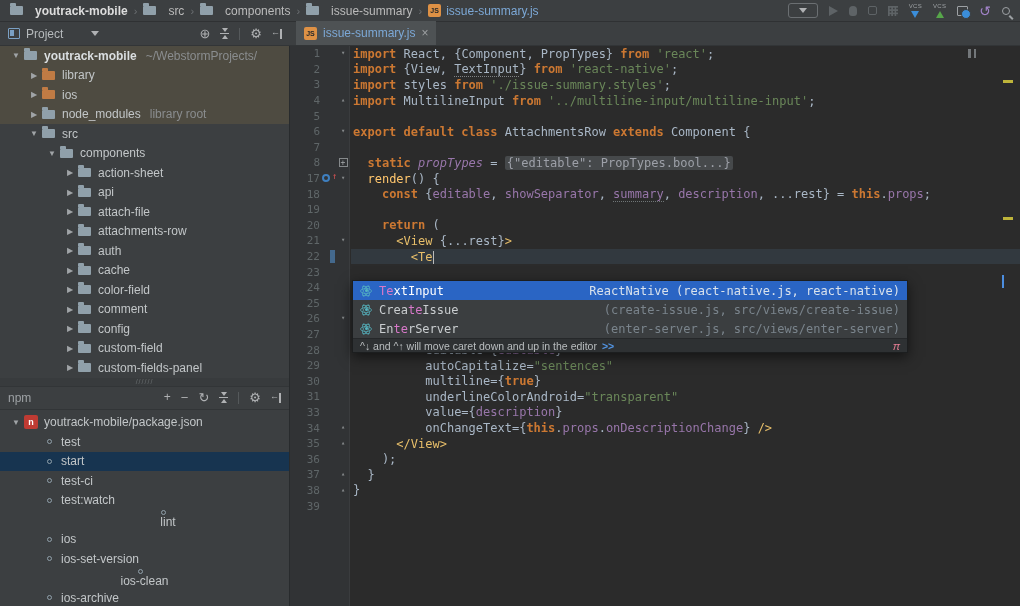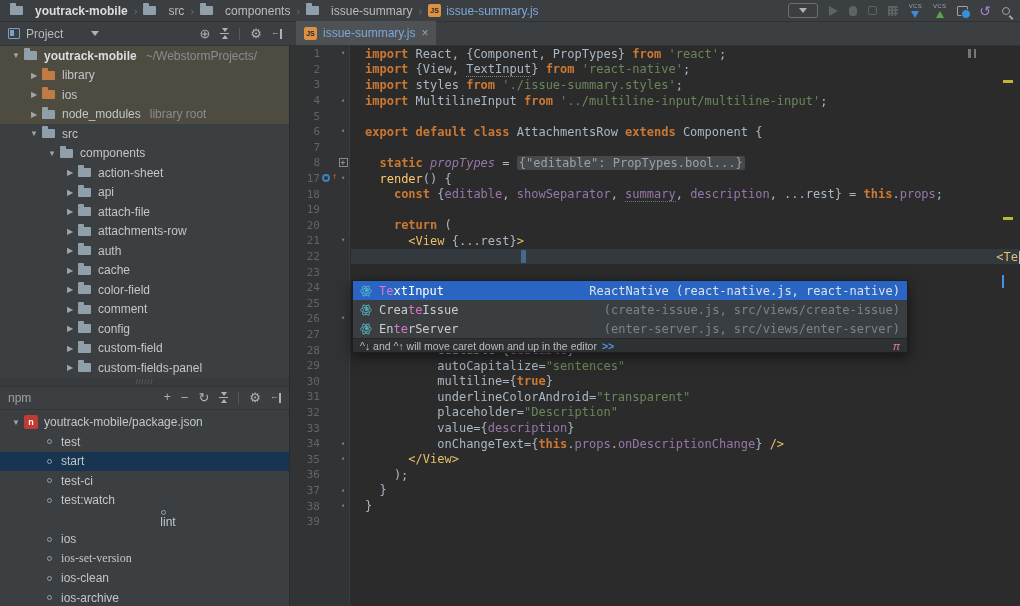--- a/index.html
+++ b/index.html
@@ -85,30 +85,30 @@
   .npmicon { width:14px; height:14px; background:#BF3B33; color:#FFF; font:bold 9px/14px "Liberation Sans",sans-serif;
     text-align:center; border-radius:2px; flex:none; margin-right:6px; }
   .jsicon { width:13px; height:13px; background:#DE9145; color:#26282A; font:bold 7px/13px "Liberation Sans",sans-serif;
     text-align:center; border-radius:2px; flex:none; }
 
   
   .editor { position:absolute; left:290px; top:46px; right:0; bottom:0; background:#2B2B2B; }
   .gutterbg { position:absolute; left:0; top:0; bottom:0; width:60px; background:#313335; border-right:1px solid #3A3C3E; }
   .code { position:absolute; left:0; top:0; right:0; font-family:"DejaVu Sans Mono",monospace; font-size:12px; }
   .crow { display:flex; align-items:center; height:15.6px; position:relative; }
-  .crow.cur { background:linear-gradient(to right, rgba(0,0,0,0) 61px, #32393F 61px);justify-content:space-between; }
+  .crow.cur { background:linear-gradient(to right, rgba(0,0,0,0) 61px, #32393F 61px); }
   .lnum { width:30px; flex:none; text-align:right; color:#5F6668; font-size:11px; }
   .gl { width:15px; flex:none; position:relative; height:15.6px; }
   .gf { width:16px; flex:none; text-align:center; color:#85898B; font-size:7px; line-height:15.6px; }
   .boxplus { display:inline-block; width:9px; height:9px; border:1px solid #85898B; color:#A7ABAD;
     font-size:8px; line-height:7px; text-align:center; vertical-align:middle; }
   .ovr { position:absolute; left:2px; top:3px; width:8px; height:8px; border:2px solid #3E7FBF; border-radius:50%; }
   .ovr::after { content:"↑"; position:absolute; left:8px; top:-5px; font-size:9px; color:#D25252; }
   .gcaret { position:absolute; left:10px; top:1px; width:5px; height:13px; background:#44698D; }
-  .ltext { white-space:pre; padding-left:14px; color:#A9B7C6; }
+  .ltext { white-space:pre; padding-left:2px; color:#A9B7C6; }
   .kw { color:#CC7832; font-weight:bold; }
   .d { color:#A9B7C6; }
   .s { color:#6A8759; }
   .pu { color:#9876AA; }
   .pui { color:#9876AA; font-style:italic; }
   .puul { color:#9876AA; border-bottom:1px dotted #6F7577; }
   .fn { color:#FFC66D; }
   .tag { color:#E8BF6A; }
   .num { color:#6897BB; }
   .th { color:#CC7832; font-weight:bold; }
@@ -353,25 +353,25 @@
           <span class="tlab">test:watch</span>
         </div>
         <div class="trow" style="padding-left: 47px; flex-direction: column;">
           <span class="bullet"></span>
           <span class="tlab">lint</span>
         </div>
         <div class="trow" style="padding-left: 47px;">
           <span class="bullet"></span>
           <span class="tlab">ios</span>
         </div>
-        <div class="trow" style="padding-left: 47px; font-family: Liberation Serif, serif;">
+        <div class="trow" style="padding-left: 47px;">
           <span class="bullet"></span>
           <span class="tlab">ios-set-version</span>
         </div>
-        <div class="trow" style="padding-left: 47px;">
+        <div class="trow" style=" flex-direction: column;">
           <span class="bullet"></span>
           <span class="tlab">ios-clean</span>
         </div>
         <div class="trow" style="padding-left: 47px;">
           <span class="bullet"></span>
           <span class="tlab">ios-archive</span>
         </div>
       </div>
   </div>
 
@@ -512,26 +512,20 @@
           <span class="lnum">30</span>
           <span class="gl"></span>
           <span class="gf"></span>
           <span class="ltext"><span class="d">          multiline={</span><span class="kw">true</span><span class="d">}</span></span>
         </div>
         <div class="crow">
           <span class="lnum">31</span>
           <span class="gl"></span>
           <span class="gf"></span>
           <span class="ltext"><span class="d">          underlineColorAndroid=</span><span class="s">"transparent"</span></span>
-        </div>
-        <div class="crow">
-          <span class="lnum">32</span>
-          <span class="gl"></span>
-          <span class="gf"></span>
-          <span class="ltext"><span class="d">          placeholder=</span><span class="s">"Description"</span></span>
         </div>
         <div class="crow">
           <span class="lnum">33</span>
           <span class="gl"></span>
           <span class="gf"></span>
           <span class="ltext"><span class="d">          value={</span><span class="pu">description</span><span class="d">}</span></span>
         </div>
         <div class="crow">
           <span class="lnum">34</span>
           <span class="gl"></span>

